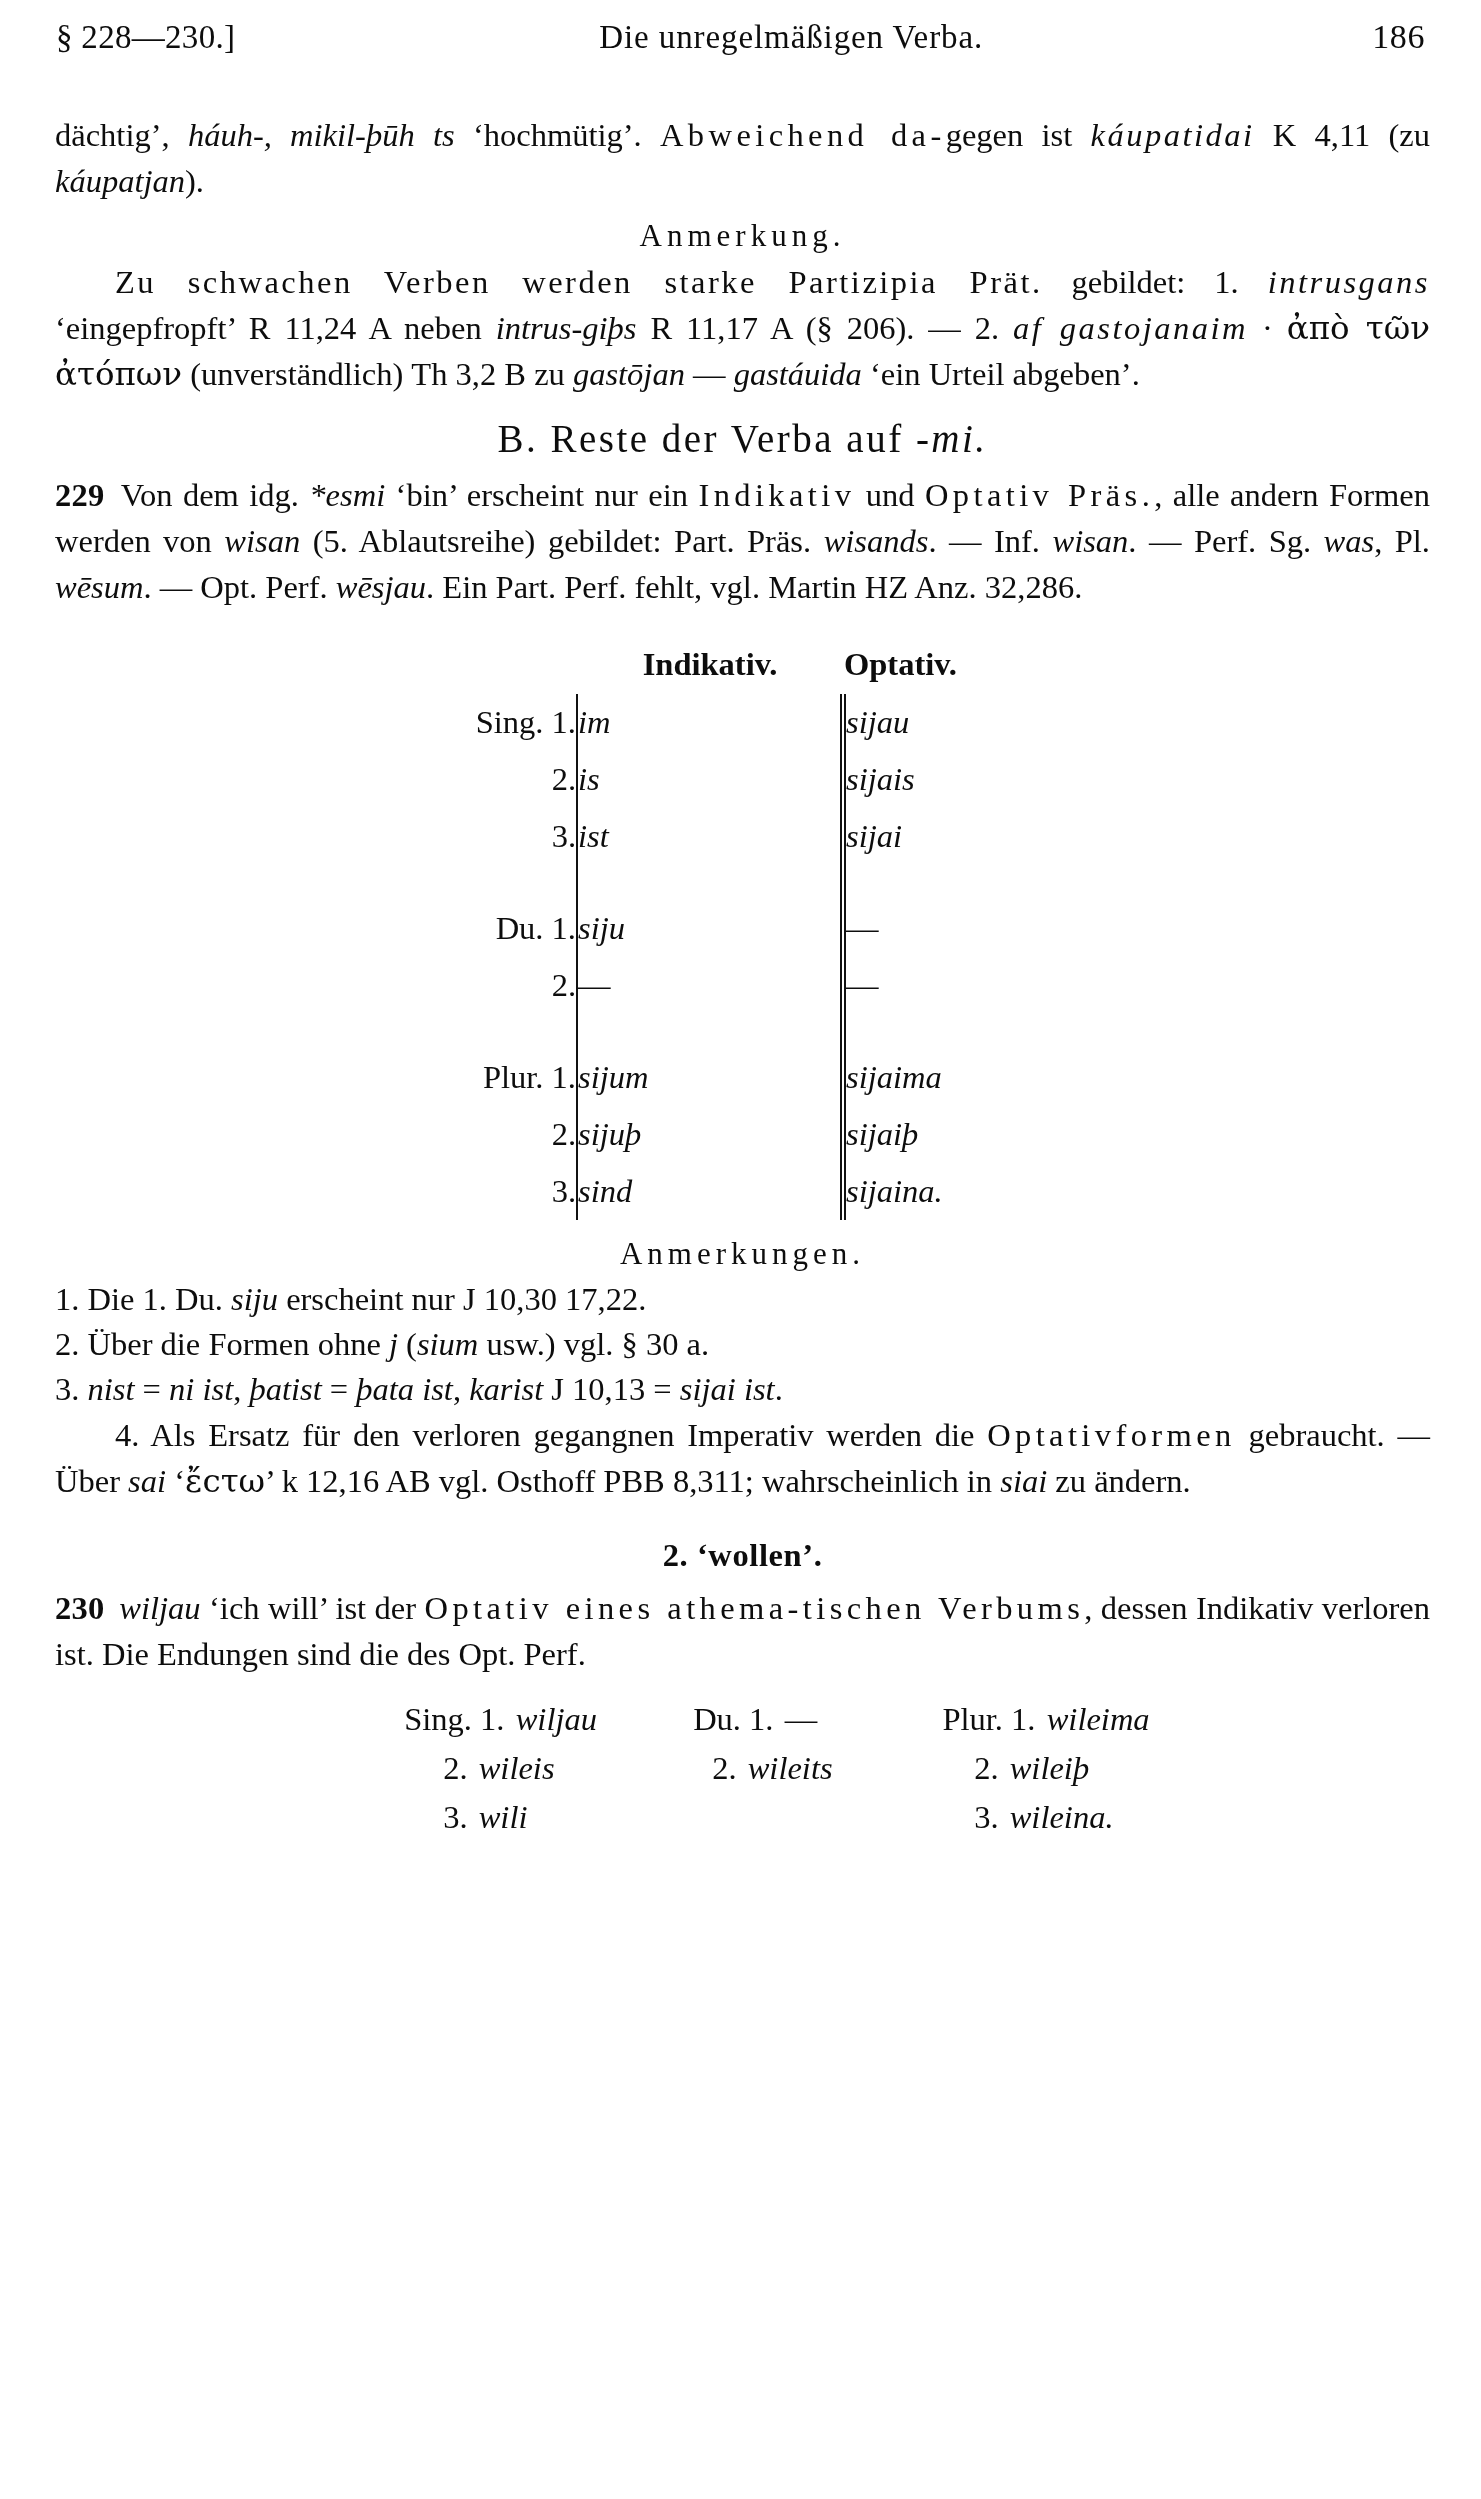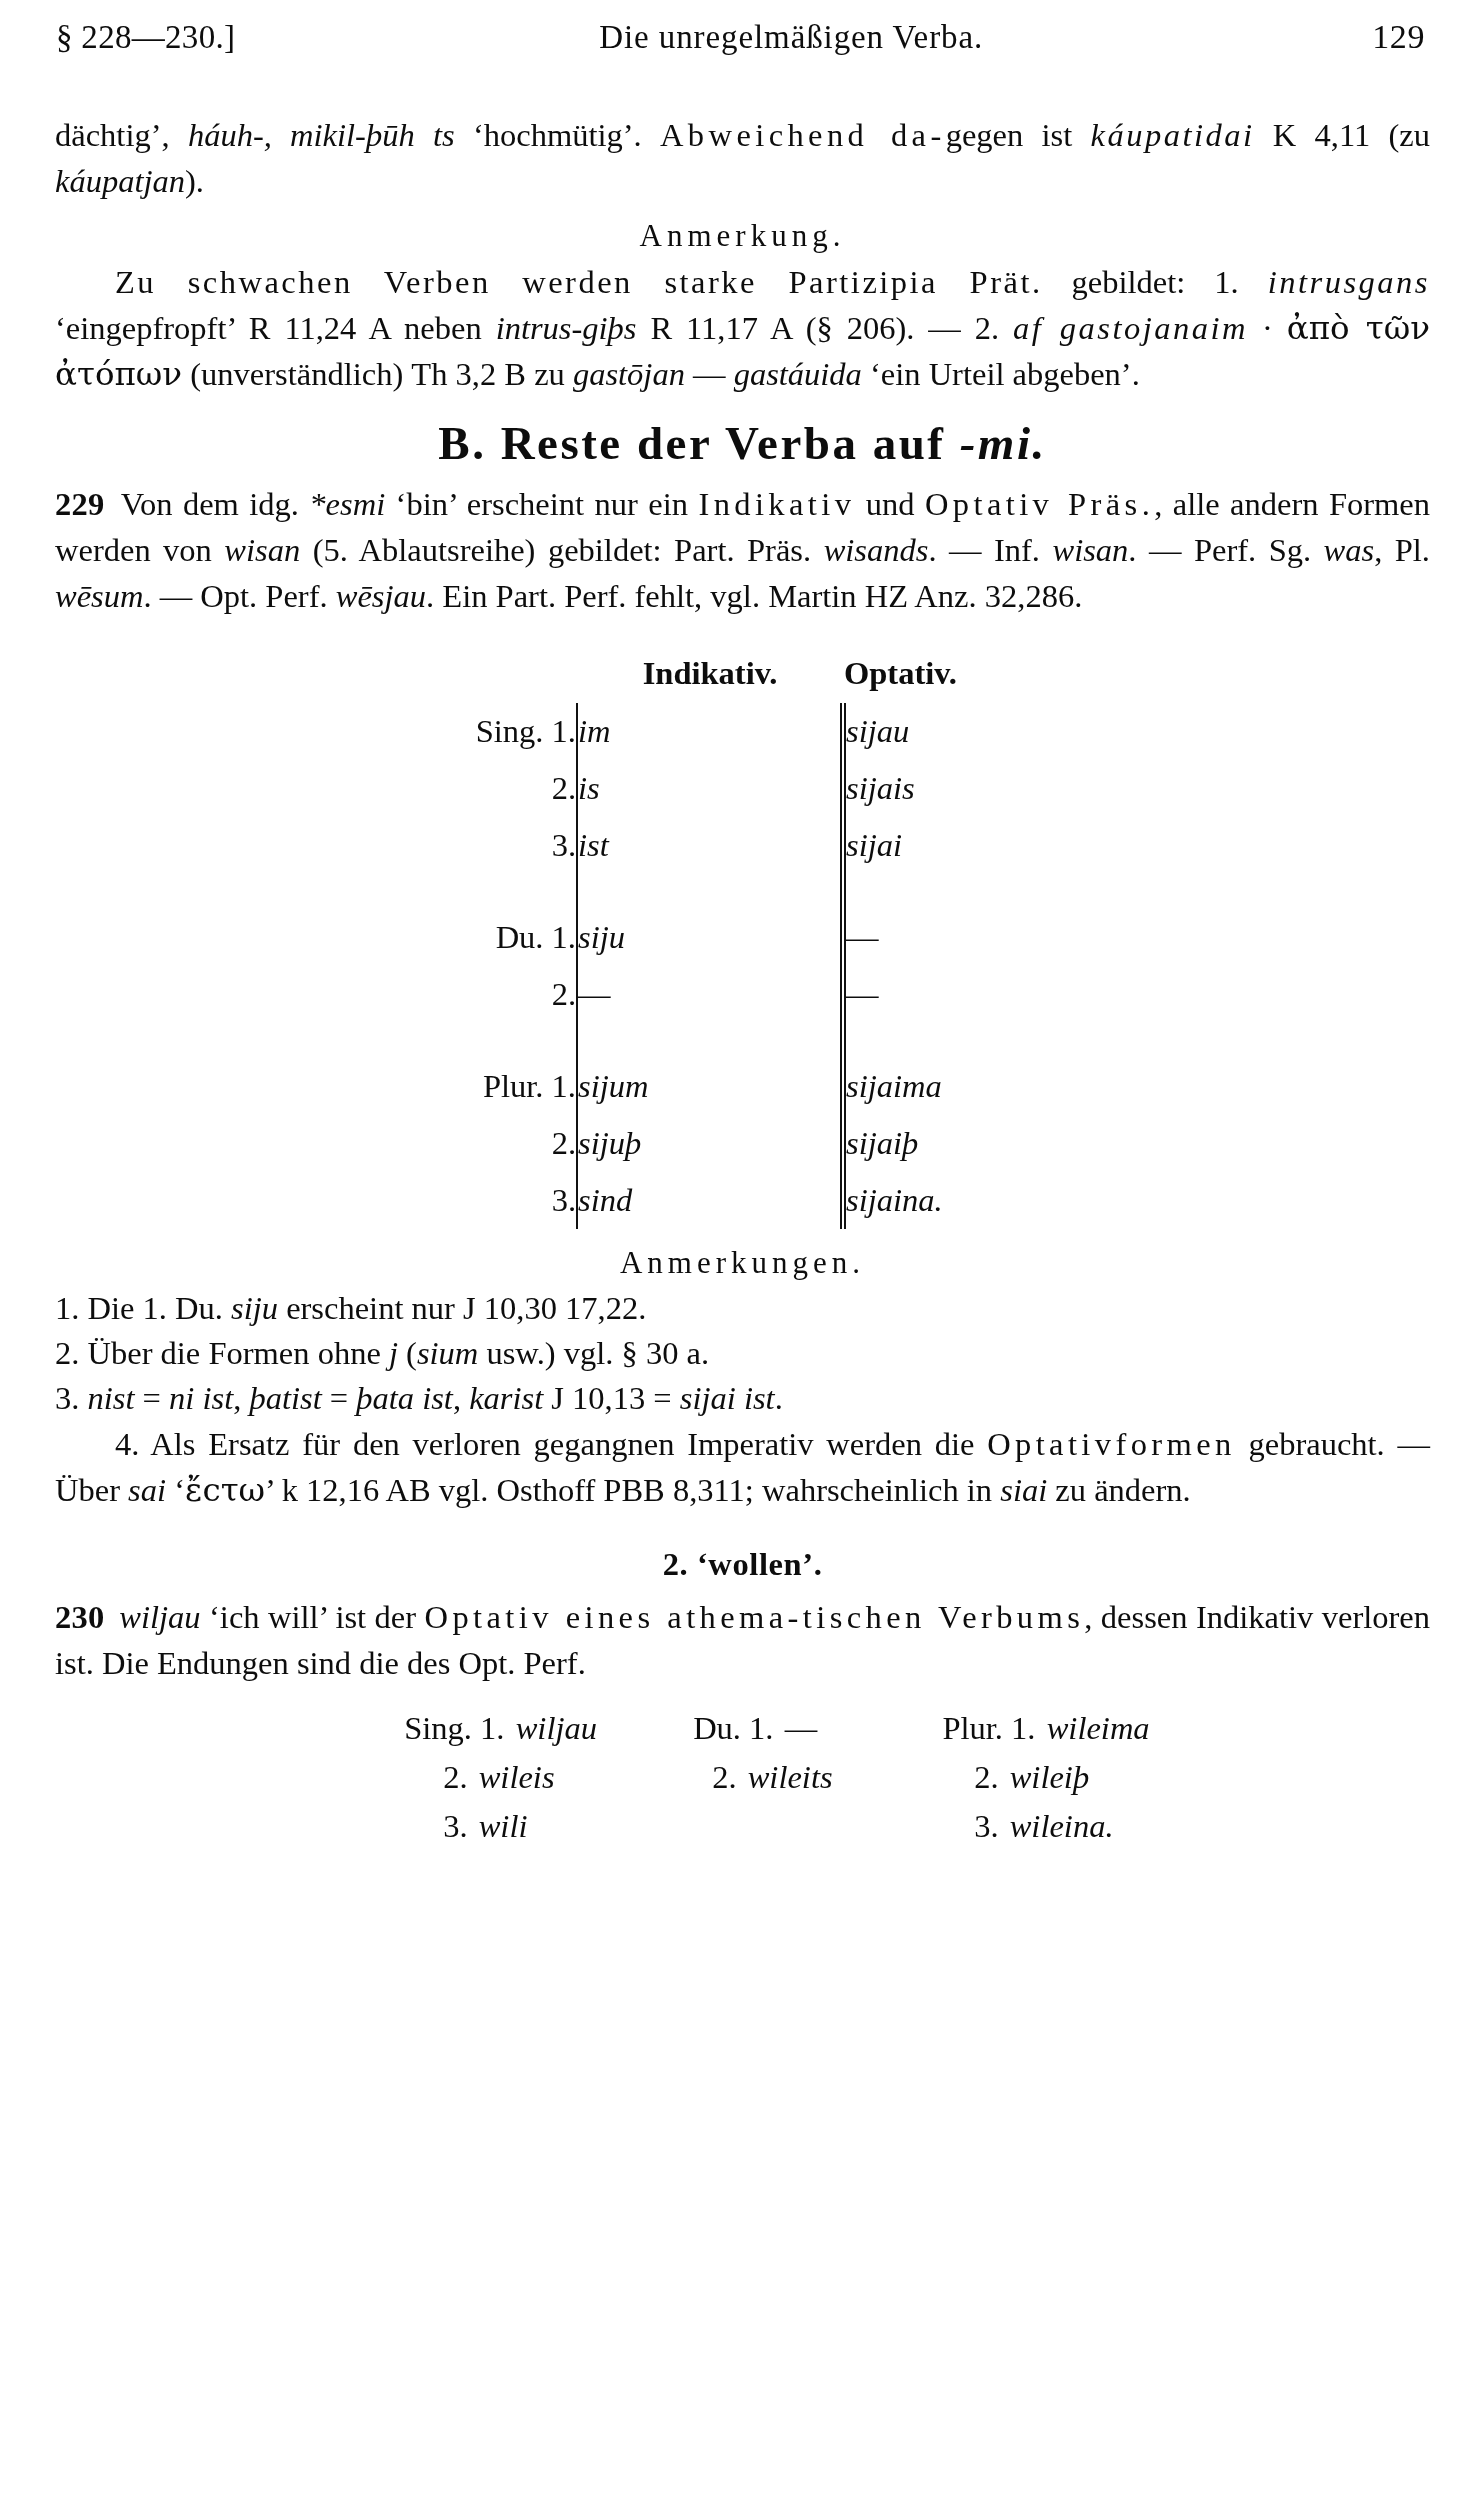--- a/index.html
+++ b/index.html
@@ -83,22 +83,22 @@
   .secnum {
     font-weight: bold;
     letter-spacing: 0.3px;
     margin-right: 6.2px;
   }
 
   
   h2.head-b {
     margin: 19px 0 0 0;
     text-align: center;
-    font-size: 47px;
-    font-weight: bold;
+    font-size: 39px;
+    font-weight: normal;
     letter-spacing: 2.5px;
   }
   h3.head-sub {
     margin: 13.7px 0 0 0;
     text-align: center;
     font-size: 32.5px;
     font-weight: bold;
     letter-spacing: 0.6px;
   }
   .anm-head {
@@ -169,21 +169,21 @@
   .center { text-align: center; }
 </style>
 </head>
 <body>
 
 <div class="page">
 
   <div class="running-head">
     <span class="rh-left">§ 228—230.]</span>
     <span class="rh-center">Die unregelmäßigen Verba.</span>
-    <span class="rh-right">129</span>
+    <span class="rh-right">186</span>
   </div>
 
   <div class="column">
 
     <p class="para hang">
       <span>dächtig’, </span><i>háuh-, mikil-þūh ts</i><span> ‘hochmütig’.  </span><span class="sp">Abweichend da-</span><span>gegen ist </span><i class="sp2">káupatidai</i><span> K 4,11 (zu </span><i>káupatjan</i><span>).</span>
     </p>
 
     <div class="anm-head">Anmerkung.</div>
 

